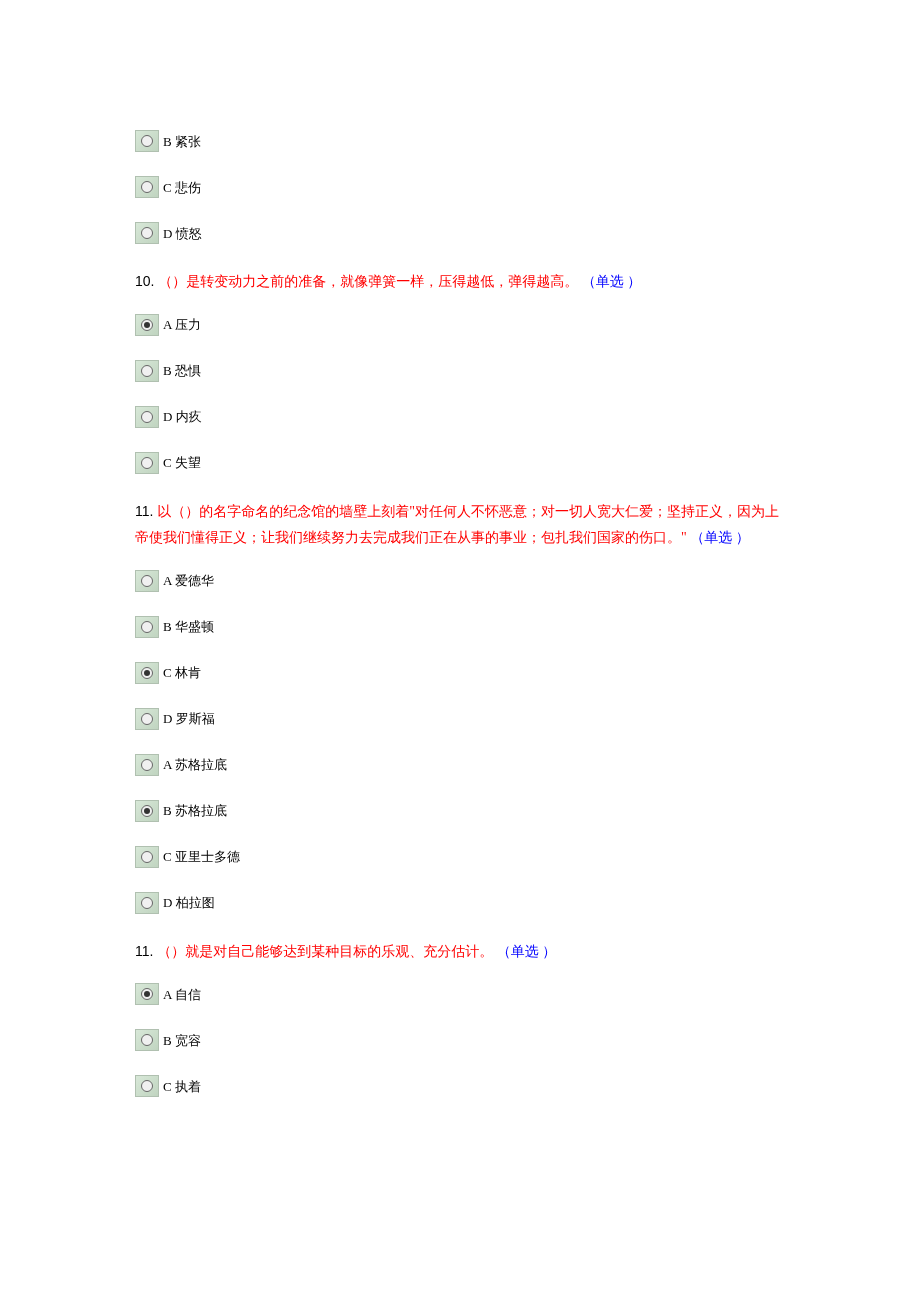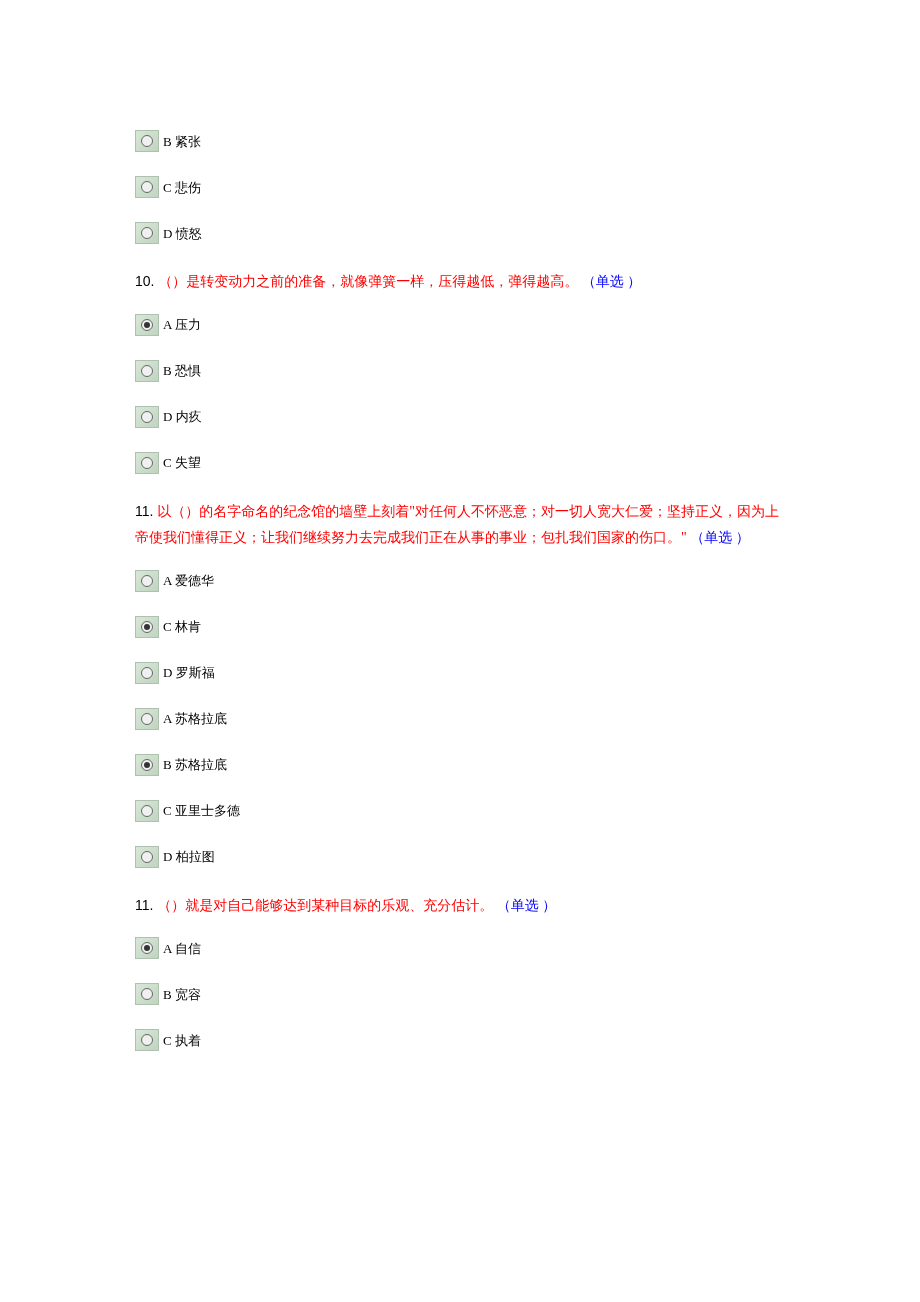--- a/index.html
+++ b/index.html
@@ -120,20 +120,26 @@
     </div>
     <div class="question"><span class="q-num">11.  </span><span class="q-text">以（）的名字命名的纪念馆的墙壁上刻着"对任何人不怀恶意；对一切人宽大仁爱；坚持正义，因为上帝使我们懂得正义；让我们继续努力去完成我们正在从事的事业；包扎我们国家的伤口。"</span> <span class="q-type">（单选 ）</span></div>
     <div class="option-row">
       <div class="radio-box">
         <div class="radio-outer"></div>
       </div>
       <span class="option-label">A 爱德华</span>
     </div>
     <div class="option-row">
       <div class="radio-box">
+        <div class="radio-outer"></div>
+      </div>
+      <span class="option-label">B 华盛顿</span>
+    </div>
+    <div class="option-row">
+      <div class="radio-box">
         <div class="radio-outer selected"></div>
       </div>
       <span class="option-label">C 林肯</span>
     </div>
     <div class="option-row">
       <div class="radio-box">
         <div class="radio-outer"></div>
       </div>
       <span class="option-label">D 罗斯福</span>
     </div>

